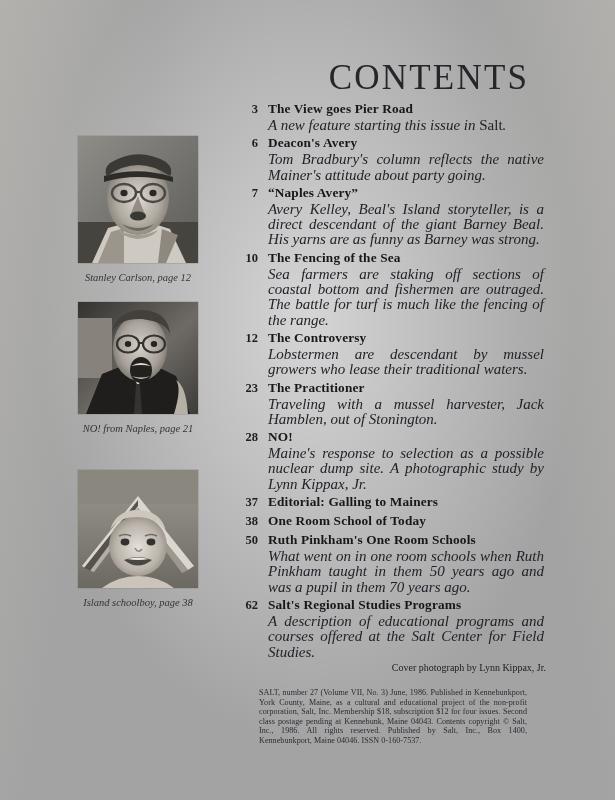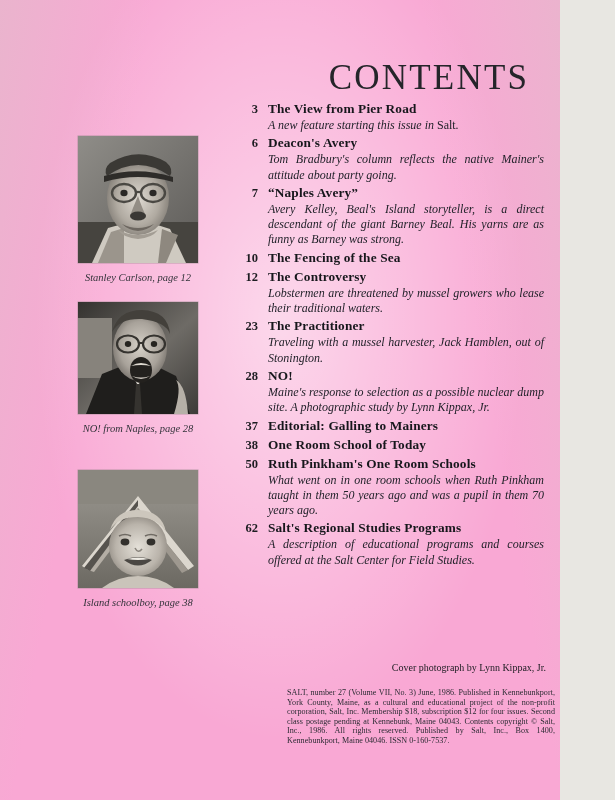--- a/index.html
+++ b/index.html
@@ -2,23 +2,23 @@
 <html><head>
 <meta charset="utf-8">
 <style>
   html, body {
     margin: 0;
     padding: 0;
     background: #e8e7e2;
   }
   .page {
     position: relative;
-    width: 560px;
+    width: 615px;
     height: 800px;
-    background: #f9a8d4;
+    background: #a3a3a3;
     overflow: hidden;
     font-family: "Liberation Serif", "DejaVu Serif", serif;
     color: #1d1d22;
   }
   
   .paper-grain {
     position: absolute;
     inset: 0;
     background:
       radial-gradient(ellipse at 50% 40%, rgba(255,255,255,0.55) 0%, rgba(255,255,255,0) 62%),
@@ -87,21 +87,21 @@
     margin-left: 10px;
     font-weight: bold;
     font-size: 13.3px;
     line-height: 17px;
     letter-spacing: 0.15px;
     color: #17171c;
   }
   .entry-desc {
     margin-left: 32px;
     font-style: italic;
-    font-size: 12px;
+    font-size: 15px;
     line-height: 15.3px;
     text-align: justify;
     color: #22222a;
     padding-right: 2px;
   }
   .entry-desc .roman { font-style: normal; }
 
   
   .cover-credit {
     position: absolute;
@@ -116,21 +116,20 @@
   .colophon {
     position: absolute;
     left: 259px;
     top: 688px;
     width: 268px;
     font-size: 8.1px;
     line-height: 9.6px;
     text-align: justify;
     color: #2b2b33;
     letter-spacing: 0.04px;
-    margin-left: 28px;
   }
 </style>
 </head>
 <body>
 
 <div class="page">
   <div class="paper-grain"></div>
 
   <div class="contents-title">CONTENTS</div>
 
@@ -198,21 +197,21 @@
           <ellipse cx="76" cy="42" rx="11" ry="8.5" fill="none" stroke="#35332f" stroke-width="2.2"></ellipse>
           <line x1="61" y1="41" x2="65" y2="41" stroke="#35332f" stroke-width="2"></line>
           <ellipse cx="50" cy="42" rx="3.2" ry="3" fill="#262420"></ellipse>
           <ellipse cx="76" cy="42" rx="3.2" ry="3" fill="#262420"></ellipse>
           <ellipse cx="63" cy="68" rx="11" ry="13" fill="#23211e"></ellipse>
           <path d="M53 64 Q63 58 73 64 Q63 62 53 64 Z" fill="#ded9d0"></path>
           <path d="M54 74 Q63 80 72 74 Q63 77 54 74 Z" fill="#cfc9c0"></path>
           <path d="M96 112 Q104 86 98 78 Q108 84 110 112 Z" fill="#b6b0a7"></path>
         </svg>
       </div>
-      <div class="photo-caption">NO! from Naples, page 28</div>
+      <div class="photo-caption">NO! from Naples, page 21</div>
     </div>
 
     <div class="photo-block" style="top:470px;">
       <div class="photo-frame">
         <svg viewBox="0 0 120 118" width="120" height="118" preserveAspectRatio="none" aria-hidden="true">
           <defs>
             <linearGradient id="bgC" x1="0" y1="0" x2="0" y2="1">
               <stop offset="0%" stop-color="#9d9a93"></stop>
                 <stop offset="100%" stop-color="#6c6962"></stop>
             </linearGradient>
@@ -243,21 +242,21 @@
       <div class="photo-caption">Island schoolboy, page 38</div>
     </div>
 
   </div>
 
   <div class="toc">
 
     <div class="entry">
       <div class="entry-head">
         <span class="entry-page">3</span>
-        <span class="entry-title">The View from Pier Road</span>
+        <span class="entry-title">The View goes Pier Road</span>
       </div>
       <div class="entry-desc"><span>A new feature starting this issue in </span><span class="roman">Salt</span><span>.</span></div>
     </div>
 
     <div class="entry">
       <div class="entry-head">
         <span class="entry-page">6</span>
         <span class="entry-title">Deacon's Avery</span>
       </div>
       <div class="entry-desc">Tom Bradbury's column reflects the native Mainer's attitude about party going.</div>
@@ -269,28 +268,29 @@
         <span class="entry-title">“Naples Avery”</span>
       </div>
       <div class="entry-desc">Avery Kelley, Beal's Island storyteller, is a direct descendant of the giant Barney Beal. His yarns are as funny as Barney was strong.</div>
     </div>
 
     <div class="entry">
       <div class="entry-head">
         <span class="entry-page">10</span>
         <span class="entry-title">The Fencing of the Sea</span>
       </div>
+      <div class="entry-desc">Sea farmers are staking off sections of coastal bottom and fishermen are outraged. The battle for turf is much like the fencing of the range.</div>
     </div>
 
     <div class="entry">
       <div class="entry-head">
         <span class="entry-page">12</span>
         <span class="entry-title">The Controversy</span>
       </div>
-      <div class="entry-desc">Lobstermen are threatened by mussel growers who lease their traditional waters.</div>
+      <div class="entry-desc">Lobstermen are descendant by mussel growers who lease their traditional waters.</div>
     </div>
 
     <div class="entry">
       <div class="entry-head">
         <span class="entry-page">23</span>
         <span class="entry-title">The Practitioner</span>
       </div>
       <div class="entry-desc">Traveling with a mussel harvester, Jack Hamblen, out of Stonington.</div>
     </div>
 

